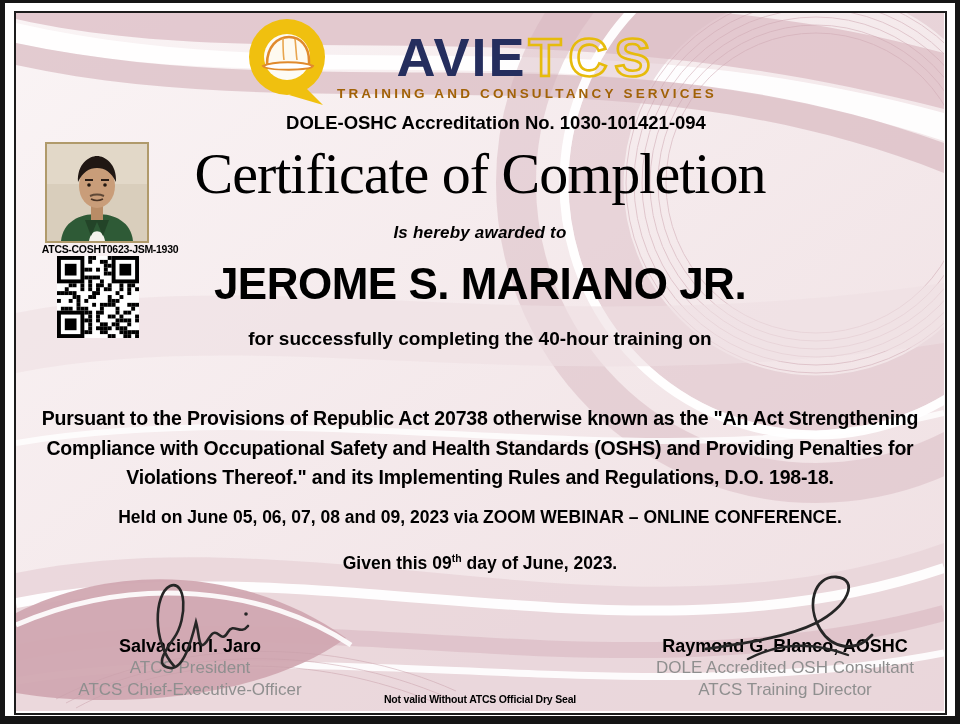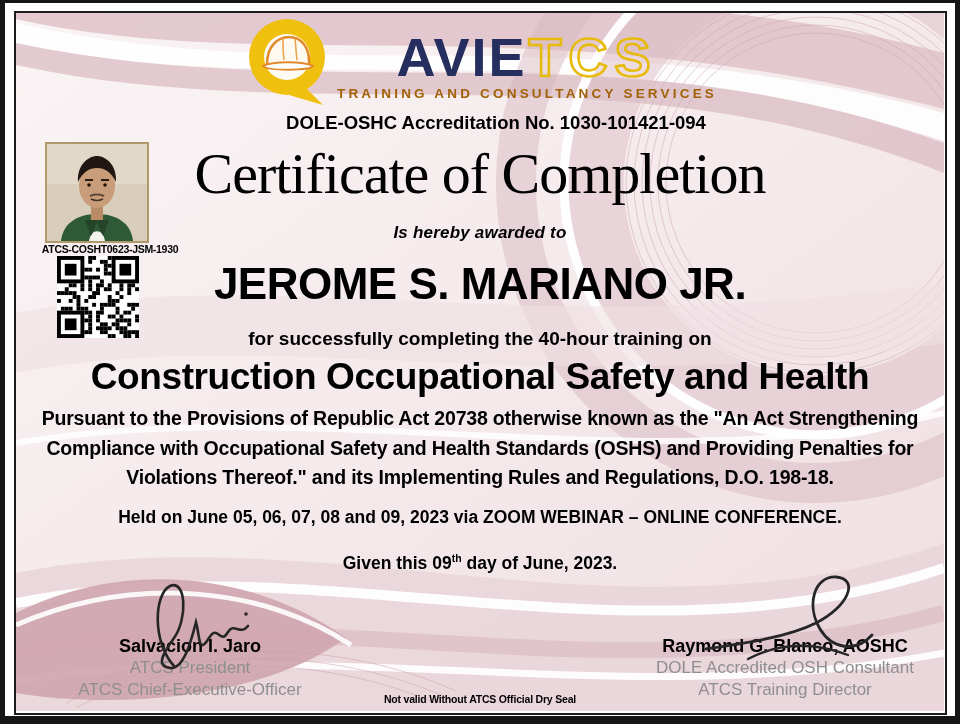--- a/index.html
+++ b/index.html
@@ -123,21 +123,20 @@
   <div class="abs center accred">DOLE-OSHC Accreditation No. 1030-101421-094</div>
 
   <div class="abs center cert-title">Certificate of Completion</div>
 
   <div class="abs center awarded">Is hereby awarded to</div>
 
   <div class="abs center recipient">JEROME S. MARIANO JR.</div>
 
   <div class="abs center completing">for successfully completing the 40-hour training on</div>
 
-  <div class="abs center course">Construction Occupational Safety and Health</div>
 
   <div class="abs center legal">
     <div>Pursuant to the Provisions of Republic Act 20738 otherwise known as the "An Act Strengthening</div>
     <div>Compliance with Occupational Safety and Health Standards (OSHS) and Providing Penalties for</div>
     <div>Violations Thereof." and its Implementing Rules and Regulations, D.O. 198-18.</div>
   </div>
 
   <div class="abs center held">Held on June 05, 06, 07, 08 and 09, 2023 via ZOOM WEBINAR  – ONLINE  CONFERENCE.</div>
   <div class="abs center given">
     <span>Given this 09</span><sup>th</sup><span> day of June, 2023.</span>

